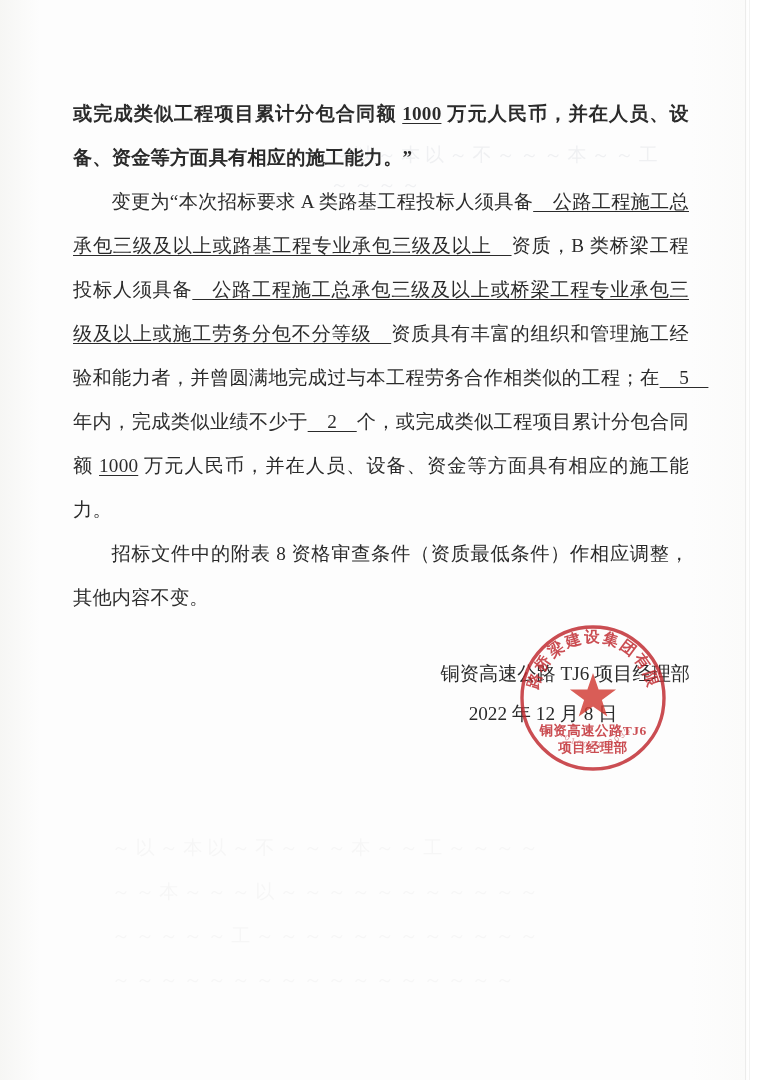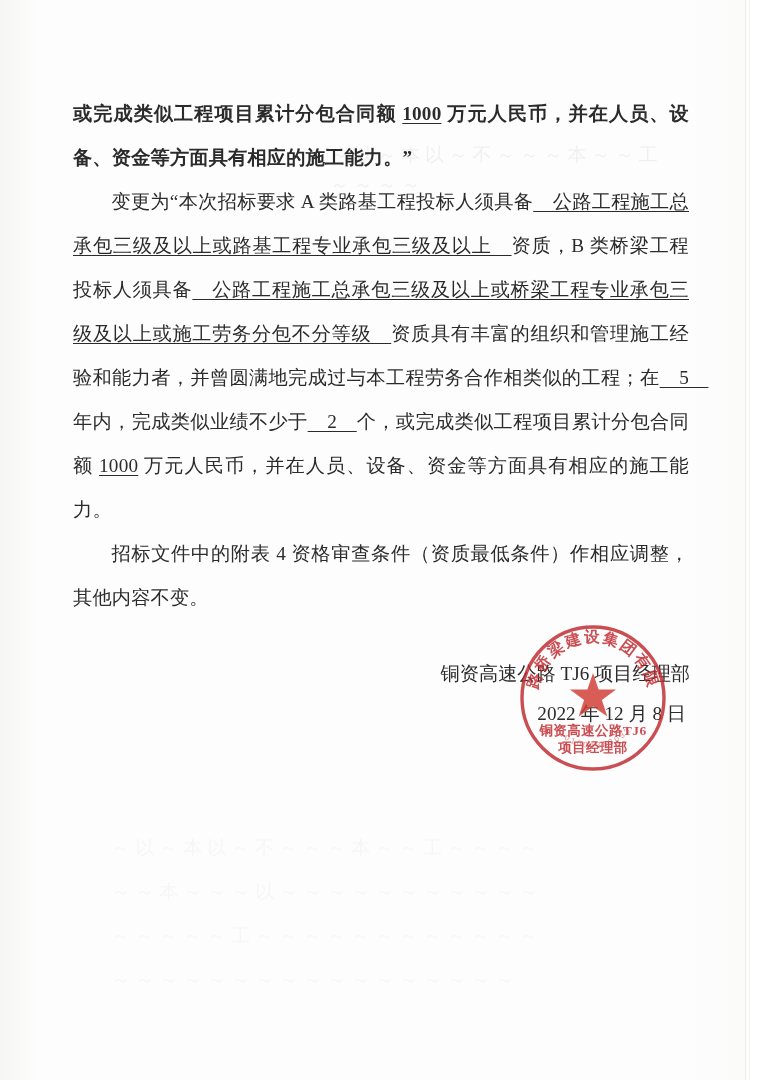--- a/index.html
+++ b/index.html
@@ -101,21 +101,21 @@
     position: absolute;
     left: 400px;
     top: 654px;
     width: 290px;
     font-size: 19.2px;
     line-height: 40px;
     color: #2b2b2b;
     text-align: right;
   }
   .sig-line { white-space: nowrap; }
-  .date-line { white-space: nowrap; padding-right: 4px; }
+  .date-line { white-space: nowrap; padding-right: 4px; text-align: center; }
 
   
   .seal {
     position: absolute;
     left: 518px;
     top: 623px;
     width: 150px;
     height: 150px;
     pointer-events: none;
   }
@@ -130,21 +130,21 @@
   <div class="page-edge"></div>
   <div class="page-edge2"></div>
 
   <div class="ghost-top">
     <span>～ 以 ～ 本 以 ～ 不 ～ ～ ～ 本 ～ ～ 工 ～ ～ ～ ～</span>
   </div>
 
   <div class="body-text">
     <p class="para no-indent" id="p1"><span>或完成类似工程项目累计分包合同额 </span><span class="u">1000</span><span> 万元人民币，并在人员、设备、资金等方面具有相应的施工能力。”</span></p>
     <p class="para" id="p2"><span>变更为“本次招标要求 A 类路基工程投标人须具备</span><span class="u">　公路工程施工总承包三级及以上或路基工程专业承包三级及以上　</span><span>资质，B 类桥梁工程投标人须具备</span><span class="u">　公路工程施工总承包三级及以上或桥梁工程专业承包三级及以上或施工劳务分包不分等级　</span><span>资质具有丰富的组织和管理施工经验和能力者，并曾圆满地完成过与本工程劳务合作相类似的工程；在</span><span class="u">　5　</span><span>年内，完成类似业绩不少于</span><span class="u">　2　</span><span>个，或完成类似工程项目累计分包合同额 </span><span class="u">1000</span><span> 万元人民币，并在人员、设备、资金等方面具有相应的施工能力。</span></p>
-    <p class="para" id="p3"><span>招标文件中的附表 4 资格审查条件（资质最低条件）作相应调整，其他内容不变。</span></p>
+    <p class="para" id="p3"><span>招标文件中的附表 8 资格审查条件（资质最低条件）作相应调整，其他内容不变。</span></p>
   </div>
 
   <div class="signature">
     <div class="sig-line">铜资高速公路 TJ6 项目经理部</div>
     <div class="date-line">2022 年 12 月 8 日</div>
   </div>
 
   <div class="seal">
     <svg width="150" height="150" viewBox="0 0 150 150" xmlns="http://www.w3.org/2000/svg">
       <defs>

